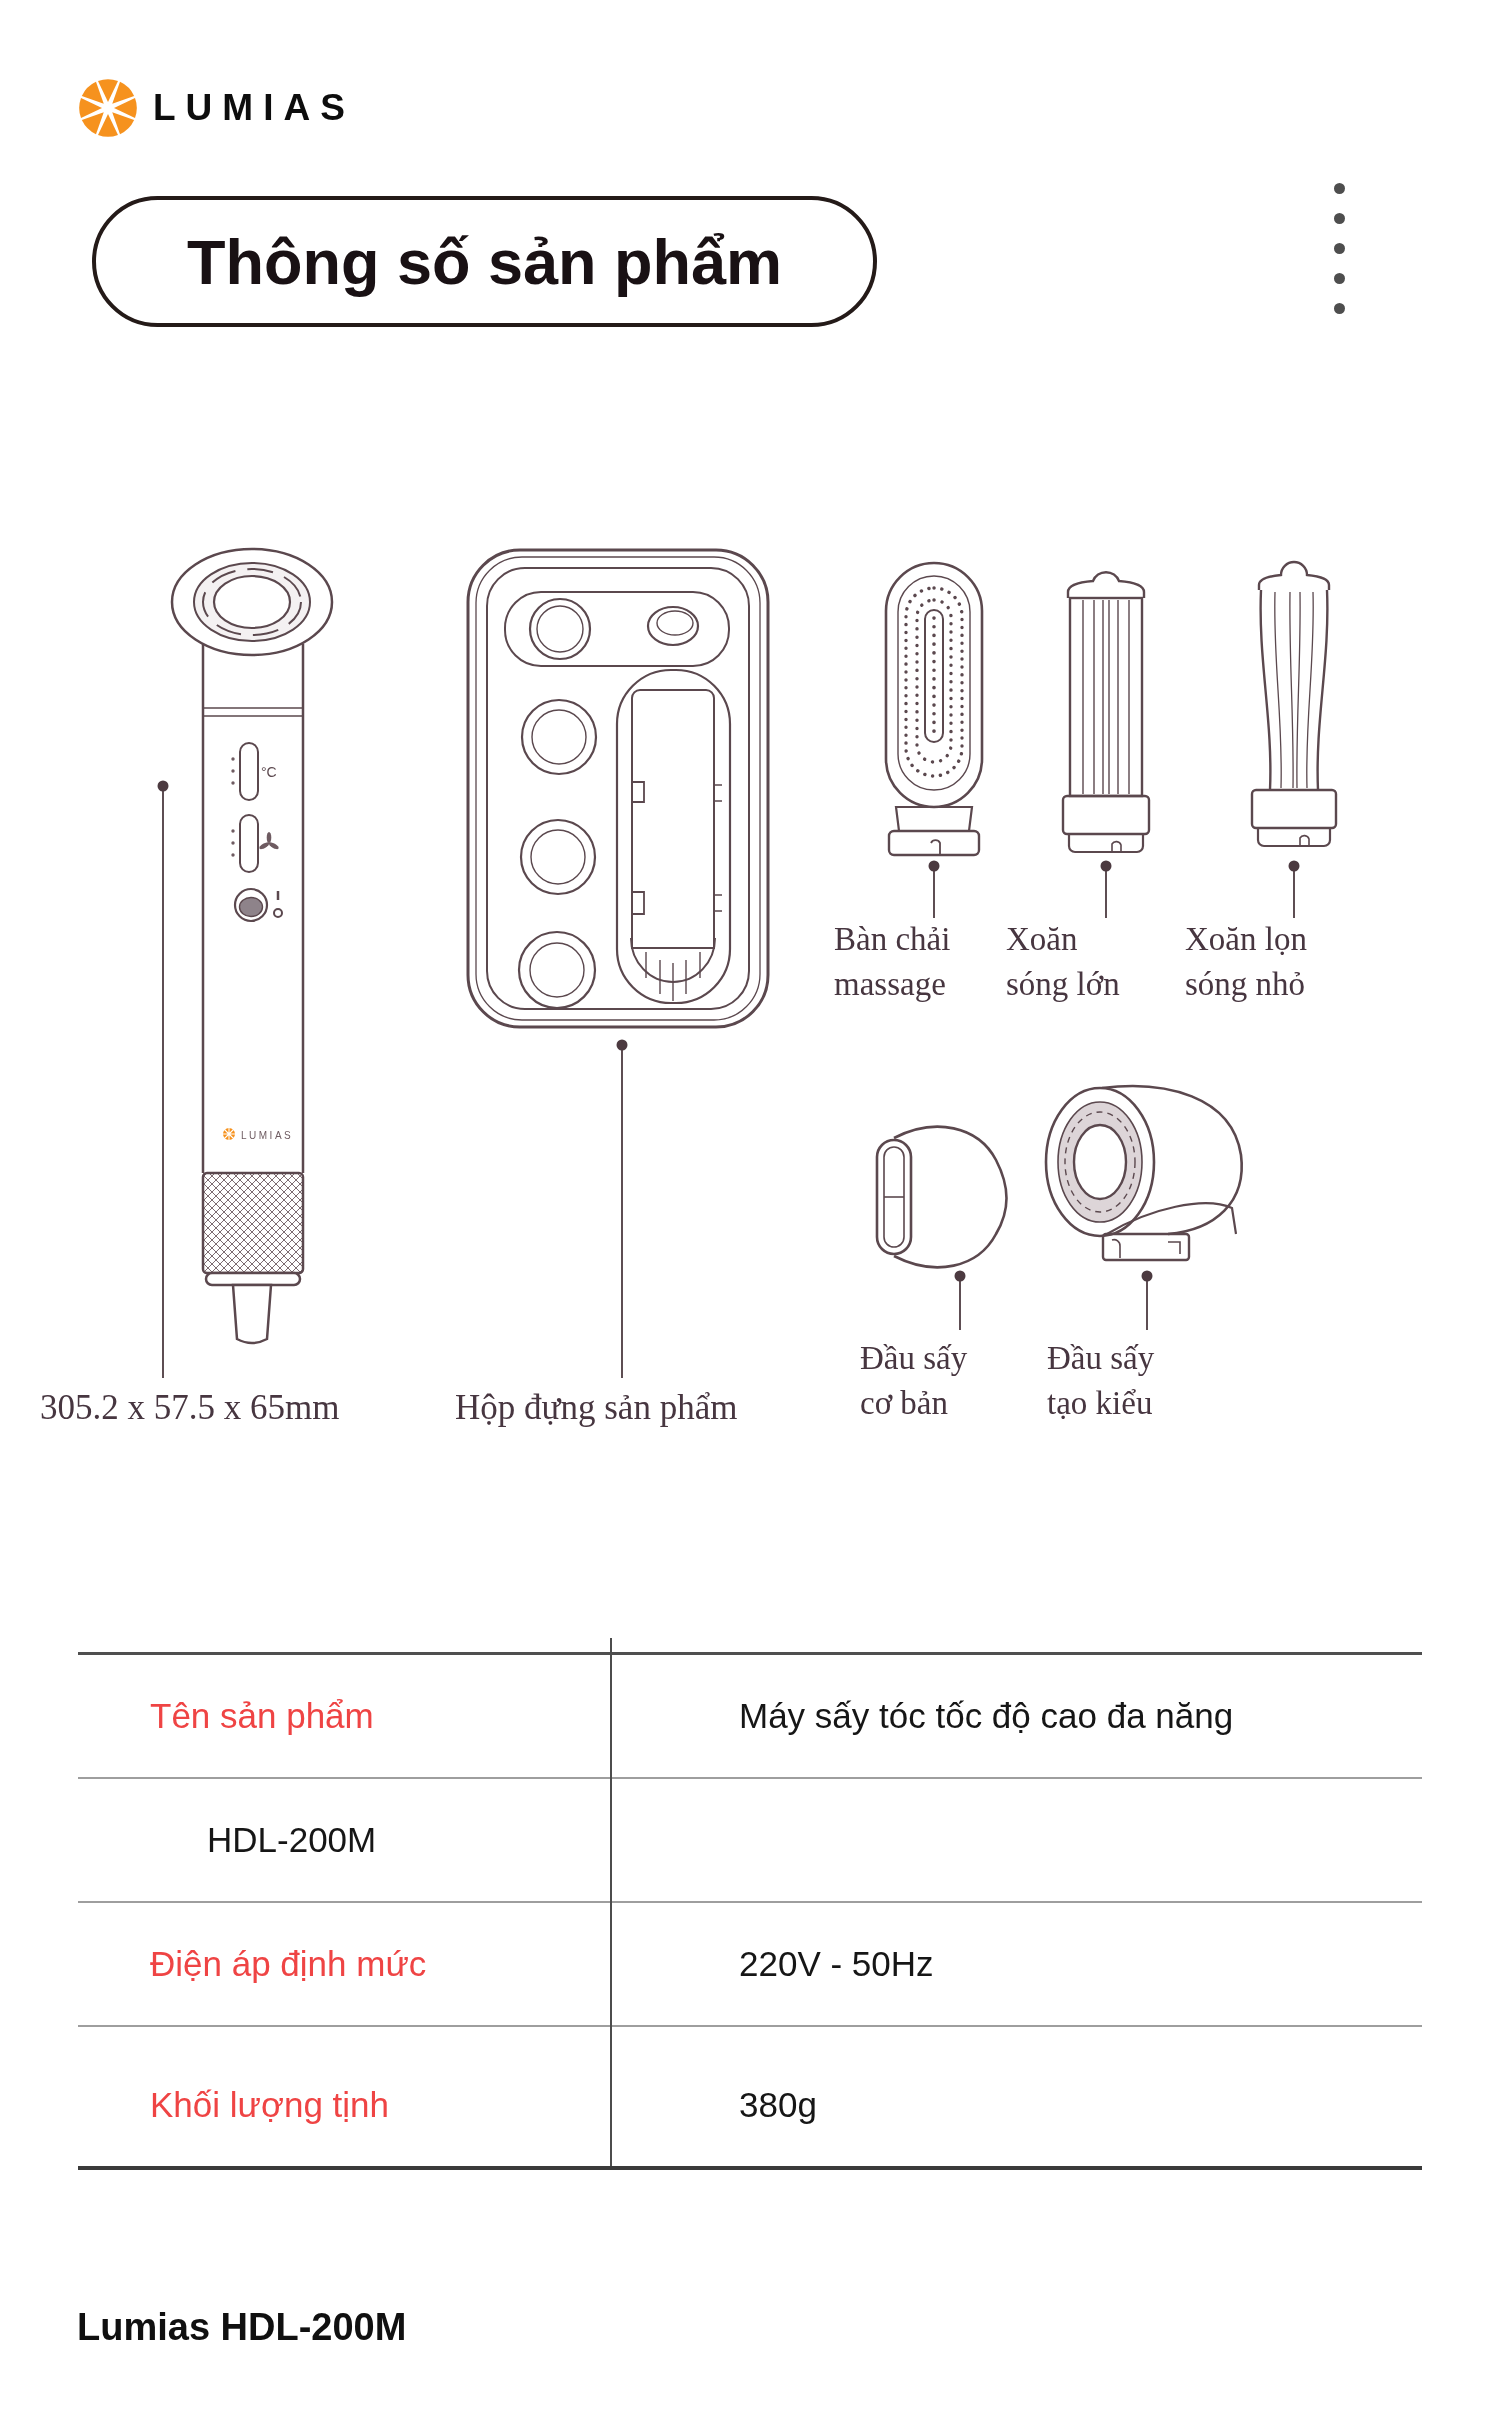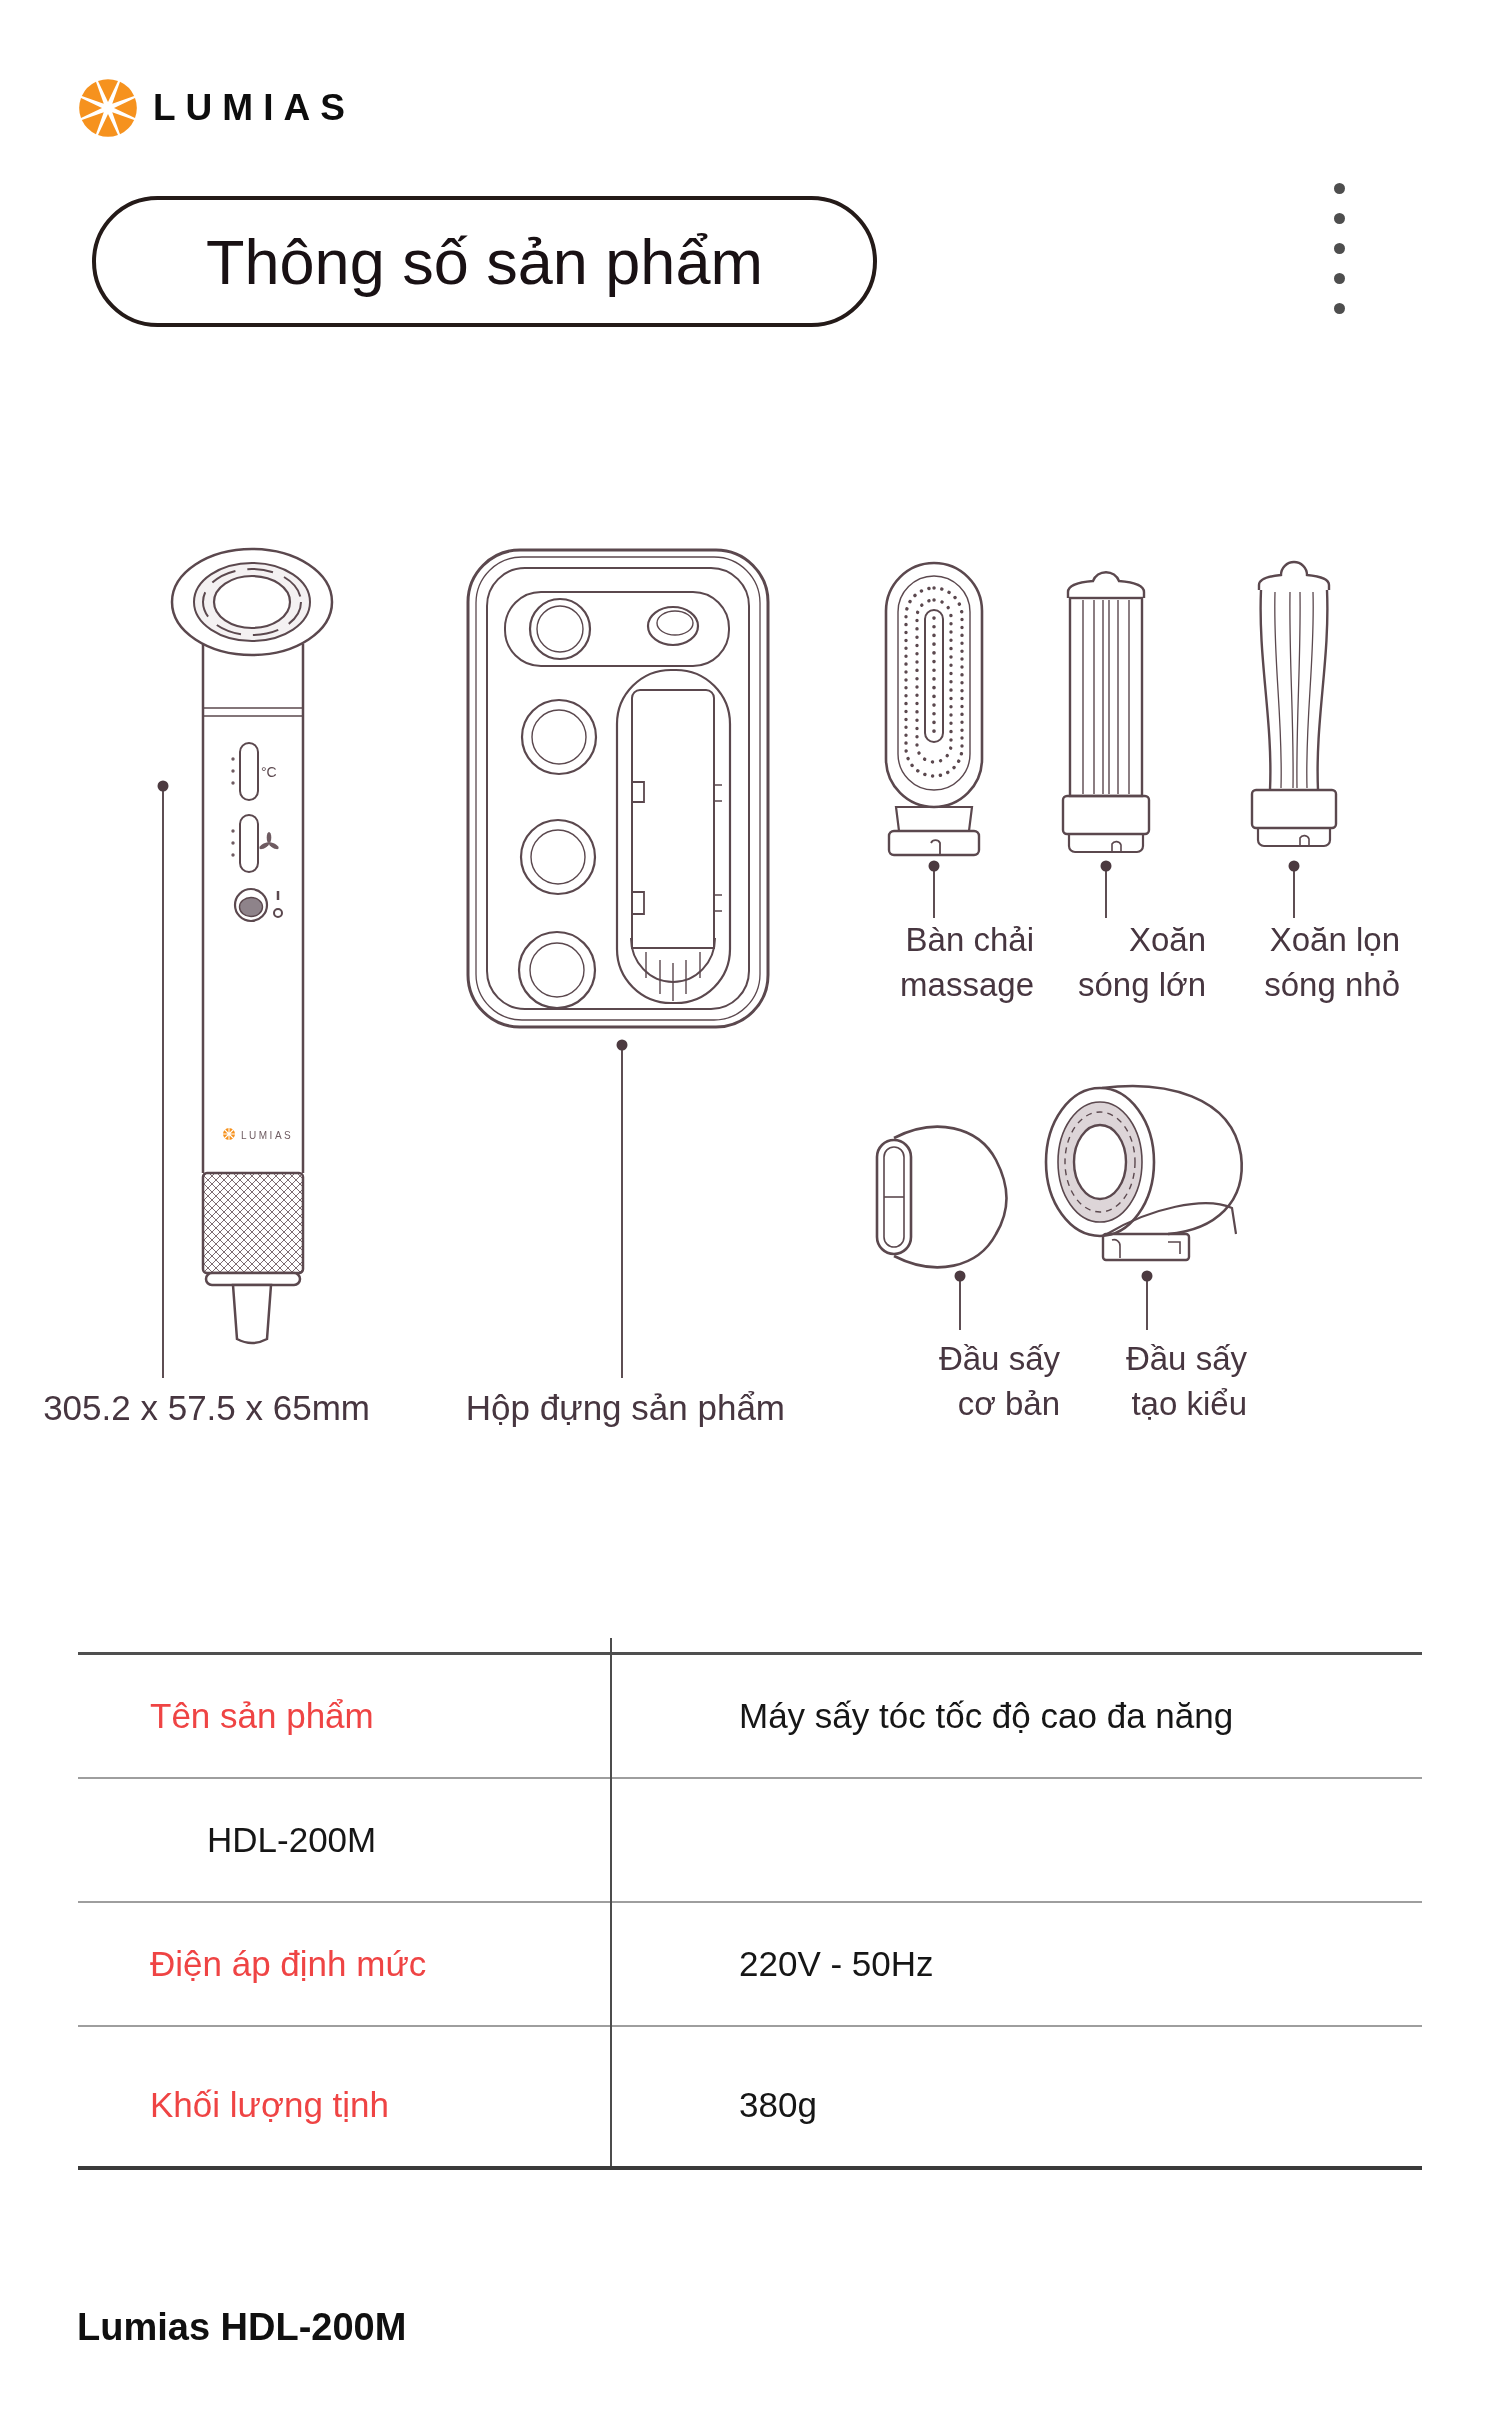--- a/index.html
+++ b/index.html
@@ -8,26 +8,26 @@
     font-family:"Liberation Sans","DejaVu Sans",sans-serif;color:#1d1d1d;
   }
   
   .logo{position:absolute;left:78px;top:78px;display:flex;align-items:center;gap:15px;}
   .logo-word{font-size:37px;font-weight:700;letter-spacing:10px;color:#0d0d0d;}
   
   .title-box{
     position:absolute;left:92px;top:196px;width:785px;height:131px;box-sizing:border-box;
     border:4px solid #241a18;border-radius:70px;display:flex;align-items:center;justify-content:center;
   }
-  .title-box .t{font-size:63px;font-weight:400;color:#191114;}
+  .title-box .t{font-size:63px;font-weight:700;color:#191114;}
   
   .vdots{position:absolute;left:1334px;top:183px;}
   .vdots .d{width:11px;height:11px;border-radius:50%;background:#4e4e4e;margin-bottom:19px;}
   
-  .lbl{position:absolute;color:#473640;text-align:right;}
+  .lbl{position:absolute;color:#473640;text-align:left;font-family:Liberation Serif, serif;}
   .lbl-1line{font-size:35px;}
   .lbl-2line{font-size:33px;line-height:45px;}
   
   .spec{
     position:absolute;left:78px;top:1652px;width:1344px;
     border-top:3px solid #4f4f4f;border-bottom:4px solid #3a3a3a;
   }
   .spec .divider{position:absolute;left:532px;top:-17px;bottom:0;width:2px;background:#4c4c4c;}
   .spec .row{display:flex;height:122px;align-items:center;border-bottom:2px solid #9e9e9e;font-size:35px;}
   .spec .row:last-child{border-bottom:none;margin-top:17px;}

